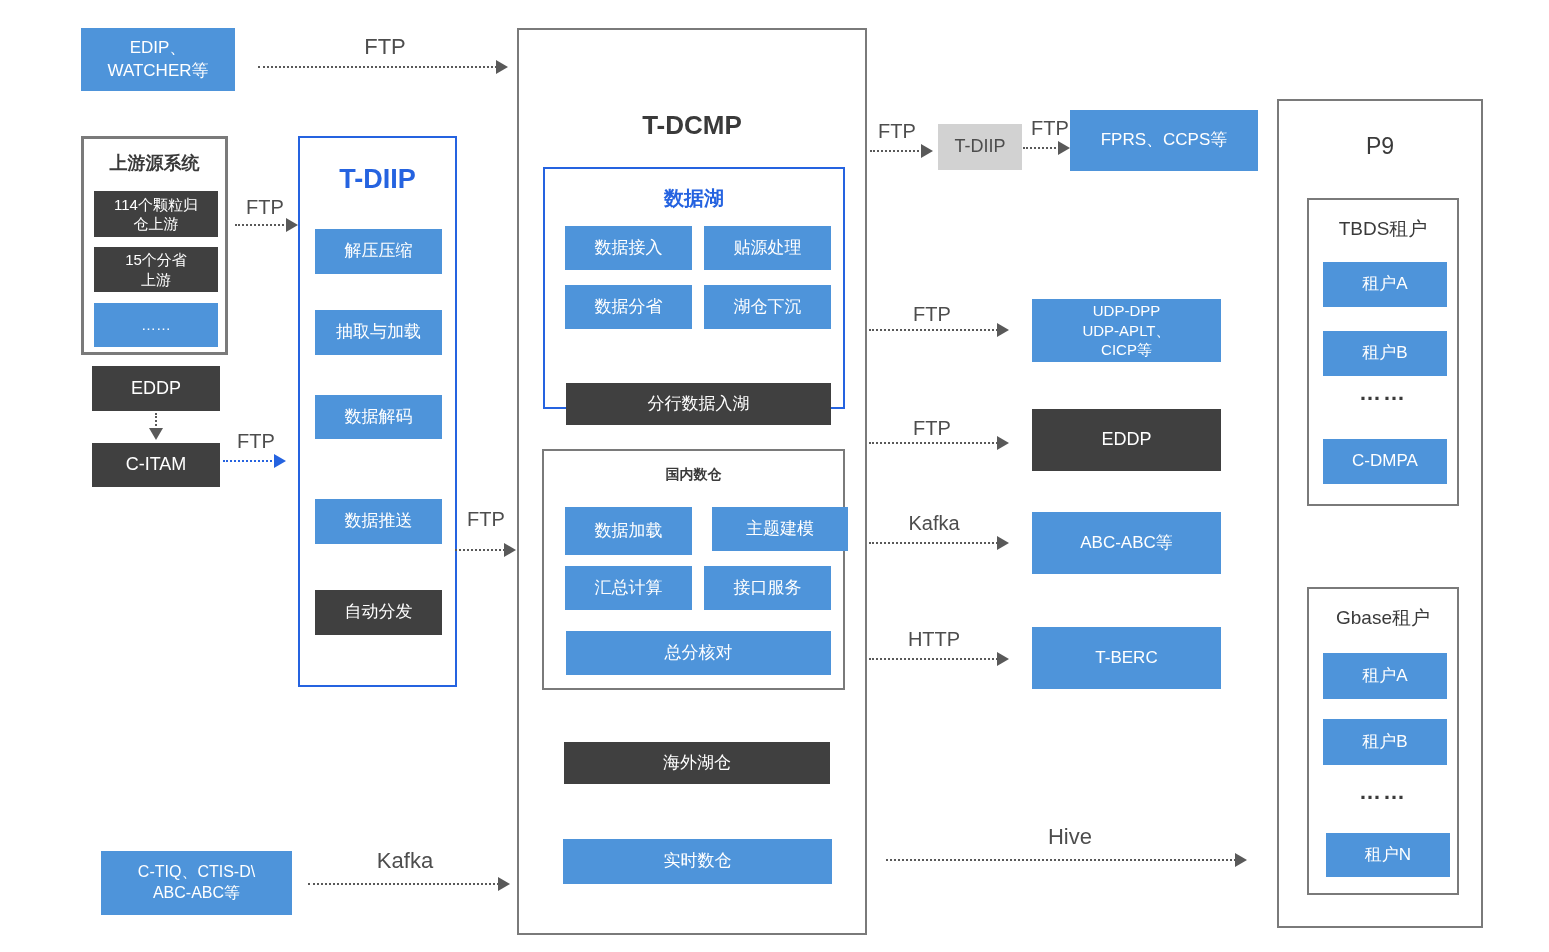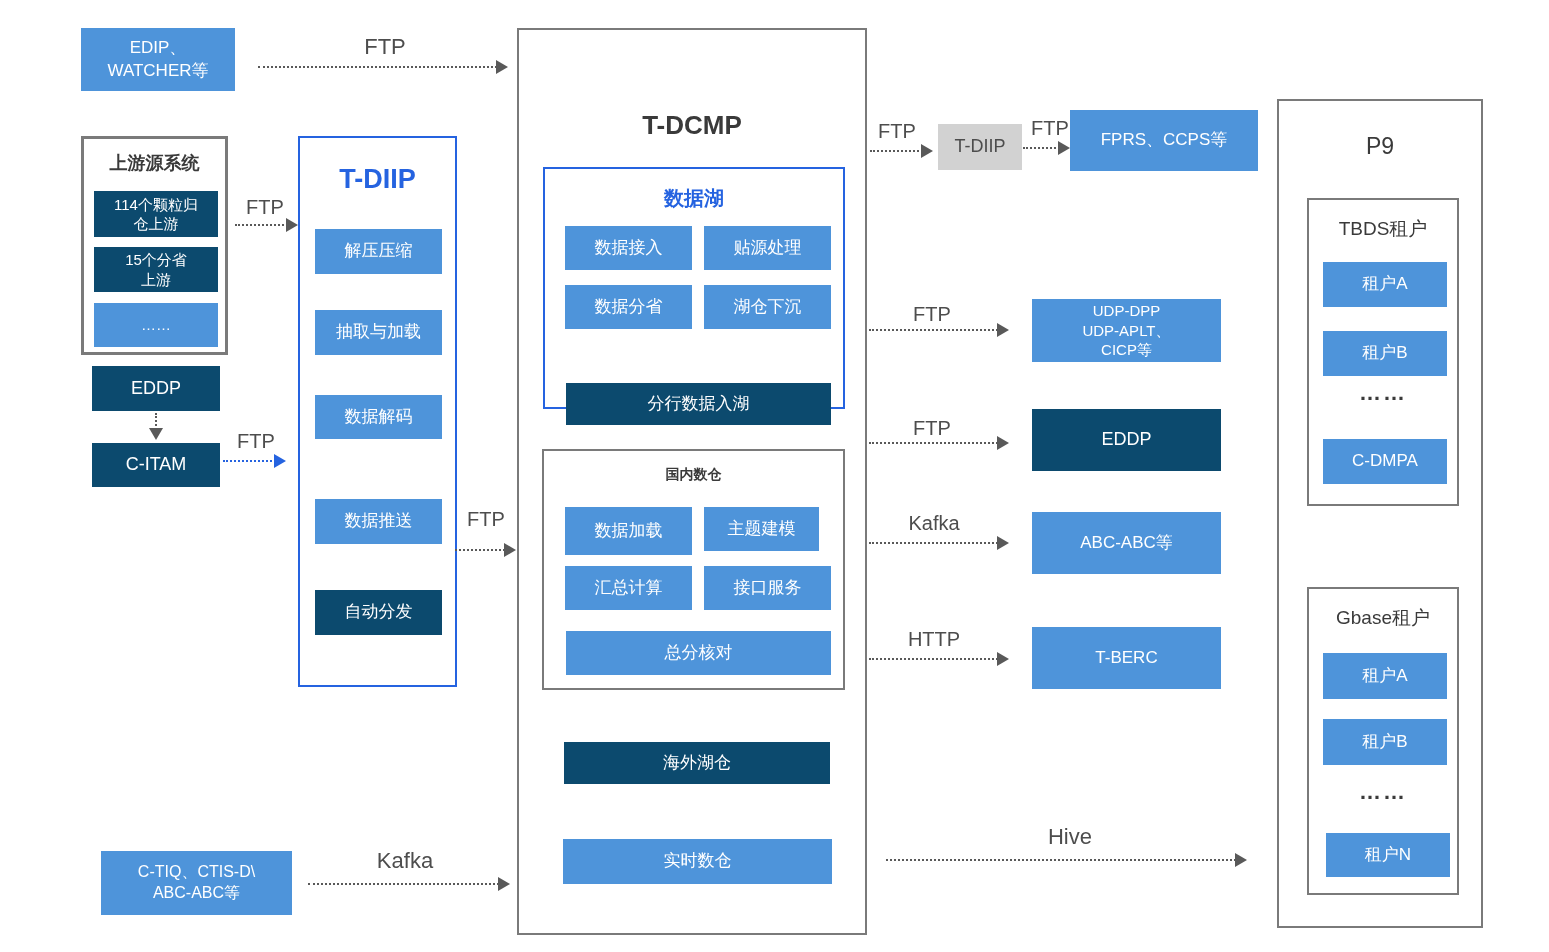--- a/index.html
+++ b/index.html
@@ -5,21 +5,21 @@
   * { box-sizing: border-box; }
   html,body { margin:0; padding:0; background:#fff; }
   body { font-family:"Liberation Sans","DejaVu Sans",sans-serif; }
   #stage { position:relative; width:1549px; height:952px; background:#fff; overflow:hidden; }
 
   .box {
     position:absolute; display:flex; align-items:center; justify-content:center;
     text-align:center; color:#fff; white-space:pre-line; line-height:1.3;
   }
   .lb { background:#4E94DA; }
-  .db { background:#0c4a6e; }
+  .db { background:#404040; }
   .graybox { background:#D2D2D2; color:#4d4d4d; }
 
   .panel { position:absolute; border:2px solid #7a7a7a; background:#fff; }
   .panel.blue { border-color:#2563E0; }
   .panel.thick { border-width:3px; }
 
   .ptitle {
     position:absolute; left:0; right:0; text-align:center; font-weight:bold;
     color:#3a3a3a; white-space:pre-line;
   }
@@ -102,21 +102,21 @@
       <div class="box lb" style="left:20px; top:57px; width:127px; height:44px; font-size:17px;">数据接入</div>
       <div class="box lb" style="left:159px; top:57px; width:127px; height:44px; font-size:17px;">贴源处理</div>
       <div class="box lb" style="left:20px; top:116px; width:127px; height:44px; font-size:17px;">数据分省</div>
       <div class="box lb" style="left:159px; top:116px; width:127px; height:44px; font-size:17px;">湖仓下沉</div>
       <div class="box db" style="left:21px; top:182px; width:265px; height:42px; font-size:17px;margin-top:32px;">分行数据入湖</div>
     </div>
 
     <div class="panel" style="left:23px; top:419px; width:303px; height:241px;">
       <div class="ptitle" style="top:15px; font-size:14px;">国内数仓</div>
       <div class="box lb" style="left:21px; top:56px; width:127px; height:48px; font-size:17px;">数据加载</div>
-      <div class="box lb" style="left:160px; top:56px; width:115px; height:44px; font-size:17px;">主题建模</div>
+      <div class="box lb" style="left:168px; top:56px; width:136px; height:44px; font-size:17px;">主题建模</div>
       <div class="box lb" style="left:21px; top:115px; width:127px; height:44px; font-size:17px;">汇总计算</div>
       <div class="box lb" style="left:160px; top:115px; width:127px; height:44px; font-size:17px;">接口服务</div>
       <div class="box lb" style="left:22px; top:180px; width:265px; height:44px; font-size:17px;">总分核对</div>
     </div>
 
     <div class="box lb" style="left:44px; top:809px; width:269px; height:45px; font-size:17px;">实时数仓</div>
     <div class="box db" style="left:45px; top:712px; width:266px; height:42px; font-size:17px;">海外湖仓</div>
   </div>
 
   <div class="albl" style="left:873px; top:120px; width:48px; font-size:20px;">FTP</div>

